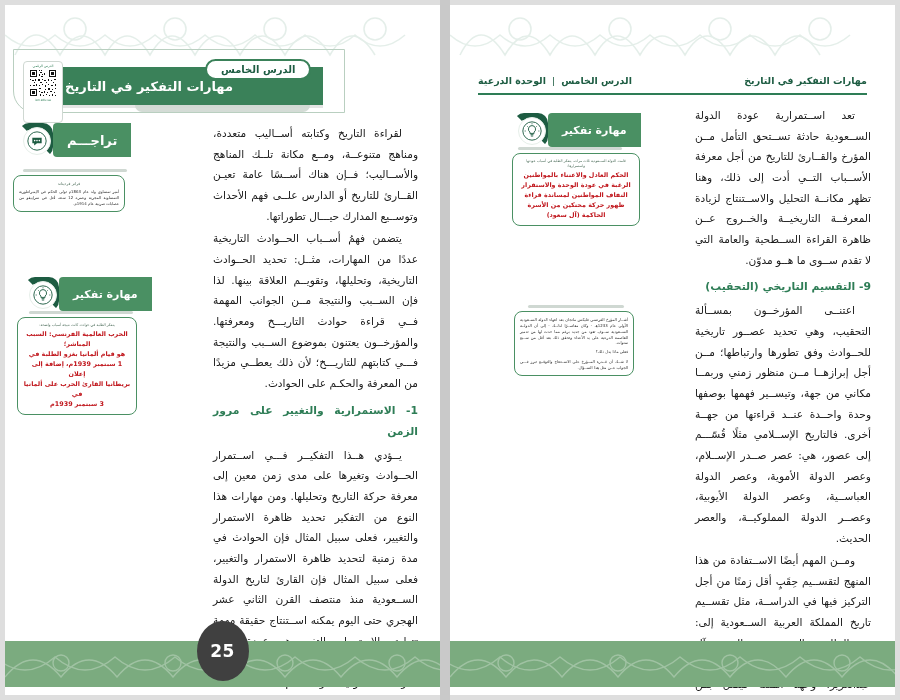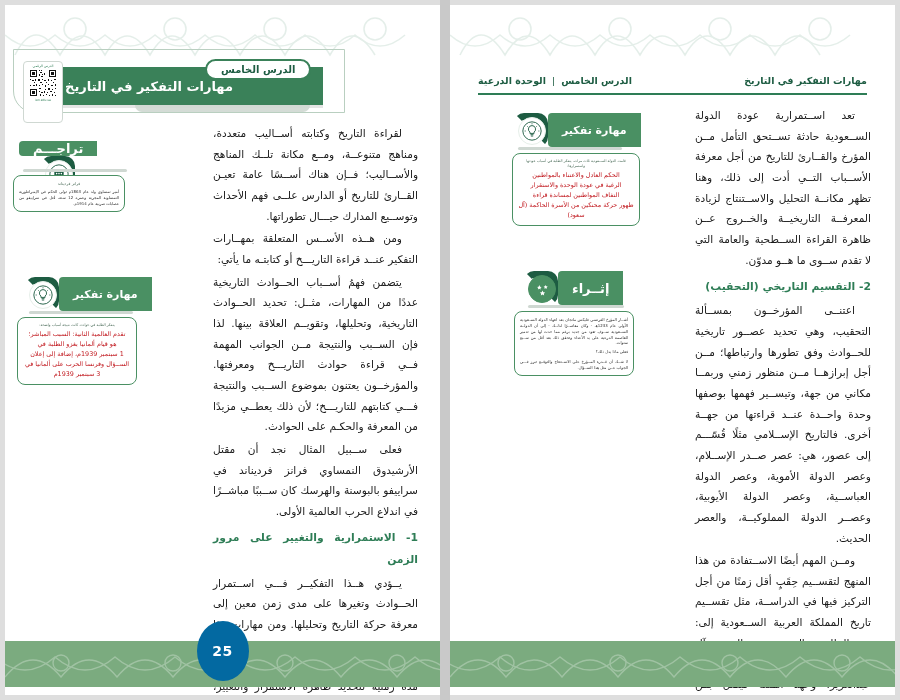--- a/index.html
+++ b/index.html
@@ -27,22 +27,22 @@
     position:absolute;top:0;left:0;right:0;height:62px;
     opacity:.12;overflow:hidden;pointer-events:none;
   }
   .footer-band{
     position:absolute;left:0;right:0;bottom:8px;height:46px;
     background:#7bab7f;overflow:hidden;
   }
   .footer-band .arab{opacity:.28;}
   .page-num{
     position:absolute;bottom:14px;width:52px;height:60px;
-    border-radius:50%;background:#0369a1;
-    color:#ffffff;font-size:14px;font-weight:bold;
+    border-radius:50%;background:#404040;
+    color:#ffffff;font-size:17px;font-weight:bold;
     display:flex;align-items:center;justify-content:center;
     letter-spacing:.5px;
   }
   .page-num.lp{left:50%;transform:translateX(-50%);}
   .page-num.rp{left:50%;transform:translateX(-50%);}
 
   
   .run-head{
     position:absolute;top:62px;left:28px;right:28px;height:26px;
     display:flex;align-items:center;justify-content:space-between;
@@ -137,21 +137,21 @@
     padding:5px 5px 4px 5px;
   }
   .side-box .sb-note{
     font-size:3.6px;color:#4a6b58;line-height:1.45;text-align:center;
     margin-bottom:2px;
   }
   .side-box .sb-line{
     font-size:3.9px;color:#2b2b2b;line-height:1.5;text-align:justify;
   }
   .sb-red{
-    color:#c0161c;font-weight:normal;font-size:6.4px;line-height:1.55;
+    color:#c0161c;font-weight:bold;font-size:6.4px;line-height:1.55;
     text-align:center;
   }
   .sb-q{font-size:3.9px;color:#2b2b2b;line-height:1.5;text-align:right;margin-top:3px;}
 
   .tr-name{font-size:4px;color:#4a6b58;text-align:center;margin-bottom:3px;}
 
   svg{display:block;}
 </style>
 </head>
 <body>
@@ -178,21 +178,21 @@
       <div class="rh-right">
         <span>الدرس الخامس</span>
         <span class="rh-sep">|</span>
         <span>الوحدة الدرعية</span>
       </div>
     </div>
     <div class="run-rule"></div>
 
     <div class="col-body" style="top:100px;right:24px;width:176px;">
       <p>تعد اســتمرارية عودة الدولة الســعودية حادثة تســتحق التأمل مــن المؤرخ والقــارئ للتاريخ من أجل معرفة الأســباب التــي أدت إلى ذلك، وهنا تظهر مكانــة التحليل والاســتنتاج لزيادة المعرفــة التاريخيــة والخــروج عــن ظاهرة القراءة الســطحية والعامة التي لا تقدم ســوى ما هــو مدوّن.</p>
-      <div class="sec-head">2- التقسيم التاريخي (التحقيب)</div>
+      <div class="sec-head">9- التقسيم التاريخي (التحقيب)</div>
       <p>اعتنــى المؤرخــون بمســألة التحقيب، وهي تحديد عصــور تاريخية للحــوادث وفق تطورها وارتباطها؛ مــن أجل إبرازهــا مــن منظور زمني وربمــا مكاني من جهة، وتيســير فهمها بوصفها وحدة واحــدة عنــد قراءتها من جهــة أخرى. فالتاريخ الإســلامي مثلًا قُسّـــم إلى عصور، هي: عصر صــدر الإســلام، وعصر الدولة الأموية، وعصر الدولة العباســية، وعصر الدولة الأيوبية، وعصــر الدولة المملوكيــة، والعصر الحديث.</p>
       <p>ومــن المهم أيضًا الاســتفادة من هذا المنهج لتقســيم حِقَبٍ أقل زمنًا من أجل التركيز فيها في الدراســة، مثل تقســيم تاريخ المملكة العربية الســعودية إلى: عهد الملك عبدالعزيز بن عبدالرحمن آل ســعود، وعهد الملك ســعود بــن عبدالعزيز، وعهد الملك فيصل بــن عبدالعزيز، وعهد الملــك خالد بــن عبدالعزيز، وعهــد الملك فهد ابــن عبدالعزيز، وعهد الملك عبدالله بــن عبدالعزيز، وعهد خادم الحرمين الشــريفين الملك ســلمان بن عبدالعزيز.</p>
 
     </div>
 
     <div class="tab-badge" style="top:108px;left:64px;">
       <div class="tab-pill sm">مهارة تفكير</div>
       <div class="tab-hook">
         <div class="arc"></div>
         <div class="disc">
@@ -210,36 +210,20 @@
     <div class="tab-underline" style="top:142px;left:68px;width:104px;"></div>
 
     <div class="side-box" style="top:148px;left:62px;width:128px;">
       <div class="sb-note">قامت الدولة الســعودية ثلاث مرات، يتفكر الطلبة في أسباب عودتها واستمرارها:</div>
       <div class="sb-red">الحكم العادل والاعتناء بالمواطنين</div>
       <div class="sb-red">الرغبة في عودة الوحدة والاستقرار</div>
       <div class="sb-red">التفاف المواطنين لمساندة قراءة</div>
       <div class="sb-red">ظهور حركة محنكين من الأسرة الحاكمة (آل سعود)</div>
     </div>
 
-    <div class="tab-badge" style="top:266px;left:74px;">
-      <div class="tab-pill">إثــراء</div>
-      <div class="tab-hook">
-        <div class="arc"></div>
-        <div class="disc" style="background:#4a9063;border-color:#4a9063;">
-          <svg width="19" height="19" viewBox="0 0 24 24">
-            <circle cx="12" cy="12" r="11" fill="#4a9063"></circle>
-            <g fill="#ffffff">
-              <path d="M8 6.4l.9 2 2 .3-1.5 1.4.4 2-1.8-1-1.8 1 .4-2L5.1 8.7l2-.3z"></path>
-              <path d="M16 6.2l.8 1.7 1.8.3-1.3 1.2.3 1.8-1.6-.9-1.6.9.3-1.8-1.3-1.2 1.8-.3z"></path>
-              <path d="M12 13.2l1 2.2 2.4.3-1.8 1.6.5 2.3-2.1-1.2-2.1 1.2.5-2.3L8.6 15.7l2.4-.3z"></path>
-            </g>
-          </svg>
-        </div>
-      </div>
-    </div>
     <div class="tab-underline" style="top:300px;left:78px;width:96px;"></div>
 
     <div class="side-box" style="top:306px;left:64px;width:120px;">
       <div class="sb-line">أشــار المؤرخ الفرنسي فليكس مانجان بعد انتهاء الدولة الســعودية الأولى عام 1233هـ - وكان معاصــرًا لذلــك - إلى أن الدولــة الســعودية ســوف تعود من جديد برغم مما حدث لها من تدمير للعاصمة الدرعية على يد الأعداء وتحقق ذلك بعد أقل من ســبع سنوات.</div>
       <div class="sb-q">فعلى ماذا يدل ذلك؟</div>
       <div class="sb-line" style="margin-top:4px;">لا شــك أن قــدرة المــؤرخ على الاســتنتاج والتوقــع تبرز فـــي الجواب عــن مثل هذا الســؤال.</div>
     </div>
 
     <div class="footer-band">
       <svg class="arab" width="445" height="46" viewBox="0 0 445 46">
@@ -345,28 +329,26 @@
             <rect x="21" y="27" width="1" height="1"></rect>
           <rect x="24" y="26" width="1" height="2"></rect>
             <rect x="27" y="27" width="1" height="1"></rect>
         </g>
       </svg>
       <div class="qr-foot">ien.edu.sa</div>
     </div>
 
     <div class="col-body" style="top:118px;right:22px;width:205px;">
       <p>لقراءة التاريخ وكتابته أســاليب متعددة، ومناهج متنوعــة، ومــع مكانة تلــك المناهج والأســاليب؛ فــإن هناك أســسًا عامة تعيـن القــارئ للتاريخ أو الدارس علــى فهم الأحداث وتوســيع المدارك حيـــال تطوراتها.</p>
-      <p>ومن هــذه الأســس المتعلقة بمهــارات التفكير عنــد قراءة التاريـــخ أو كتابتـه ما يأتي:</p>
       <p>يتضمن فهمُ أســباب الحــوادث التاريخية عددًا من المهارات، مثــل: تحديد الحــوادث التاريخية، وتحليلها، وتقويــم العلاقة بينها. لذا فإن الســبب والنتيجة مــن الجوانب المهمة فــي قراءة حوادث التاريـــخ ومعرفتها. والمؤرخــون يعتنون بموضوع الســبب والنتيجة فـــي كتابتهم للتاريـــخ؛ لأن ذلك يعطــي مزيدًا من المعرفة والحكـم على الحوادث.</p>
-      <p>فعلى ســبيل المثال نجد أن مقتل الأرشيدوق النمساوي فرانز فرديناند في سراييفو بالبوسنة والهرسك كان ســببًا مباشــرًا في اندلاع الحرب العالمية الأولى.</p>
       <div class="sec-head">1- الاستمرارية والتغيير على مرور الزمن</div>
       <p>يــؤدي هــذا التفكيــر فـــي اســتمرار الحــوادث وتغيرها على مدى زمن معين إلى معرفة حركة التاريخ وتحليلها. ومن مهارات هذا النوع من التفكير تحديد ظاهرة الاستمرار والتغيير، فعلى سبيل المثال فإن الحوادث في مدة زمنية لتحديد ظاهرة الاستمرار والتغيير، فعلى سبيل المثال فإن القارئ لتاريخ الدولة الســعودية منذ منتصف القرن الثاني عشر الهجري حتى اليوم يمكنه اســتنتاج حقيقة مهمة تتعلـق بالاستمرار والتغيير هي عودة الدولة الســعودية بعــدما انتهت مرات. فعندما انتهت الدولة الســعودية الأولى عام 1233هـ عادت مرة ثانية عام 1240هـ وكذلك عندما انتهت الدولة السعودية الثانية عام 1309هـ عادت مرة ثالثة عام 1319هـ.</p>
     </div>
 
-    <div class="tab-badge" style="top:136px;left:14px;flex-direction:column;">
+    <div class="tab-badge" style="top:118px;left:14px;">
       <div class="tab-pill">تراجـــم</div>
       <div class="tab-hook">
         <div class="arc"></div>
         <div class="disc">
           <svg width="20" height="20" viewBox="0 0 24 24">
             <circle cx="12" cy="12" r="11" fill="none" stroke="#1d5c42" stroke-width="1.1"></circle>
             <path d="M6.4 8.2h11.2v6.6H12l-3.4 2.6v-2.6H6.4z" fill="#1d5c42"></path>
             <g fill="#ffffff">
               <circle cx="9.2" cy="11.5" r=".95"></circle>
               <circle cx="12" cy="11.5" r=".95"></circle>
@@ -396,24 +378,24 @@
               <path d="M12 2.6v1.4M4.6 12H3.1M20.9 12h-1.4M6.3 6.3l1 1M17.7 6.3l-1 1"></path>
             </g>
           </svg>
         </div>
       </div>
     </div>
     <div class="tab-underline" style="top:306px;left:24px;width:104px;"></div>
 
     <div class="side-box" style="top:312px;left:12px;width:120px;">
       <div class="sb-note">يتفكر الطلبة في حوادث كانت نتيجة أسباب واضحة:</div>
-      <div class="sb-red">تقدم العالمية الثانية: السبب المباشر؛</div>
+      <div class="sb-red">الحرب العالمية الفرنسي: السبب المباشر؛</div>
       <div class="sb-red">هو قيام ألمانيا بغزو الطلبة في</div>
       <div class="sb-red">1 سبتمبر 1939م، إضافة إلى إعلان</div>
-      <div class="sb-red">الســؤال وفرنسا الحرب على ألمانيا في</div>
+      <div class="sb-red">بريطانيا القارئ الحرب على ألمانيا في</div>
       <div class="sb-red">3 سبتمبر 1939م</div>
     </div>
 
     <div class="footer-band">
       <svg class="arab" width="435" height="46" viewBox="0 0 435 46">
         <g fill="none" stroke="#ffffff" stroke-width="1.4">
           <path d="M0 36 q28-34 56 0 q28-34 56 0 q28-34 56 0 q28-34 56 0 q28-34 56 0 q28-34 56 0 q28-34 56 0 q28-34 56 0"></path>
           <path d="M-10 16 q30 26 60 0 q30 26 60 0 q30 26 60 0 q30 26 60 0 q30 26 60 0 q30 26 60 0 q30 26 60 0 q30 26 60 0"></path>
           <circle cx="56" cy="22" r="8"></circle>
             <circle cx="168" cy="22" r="8"></circle>

